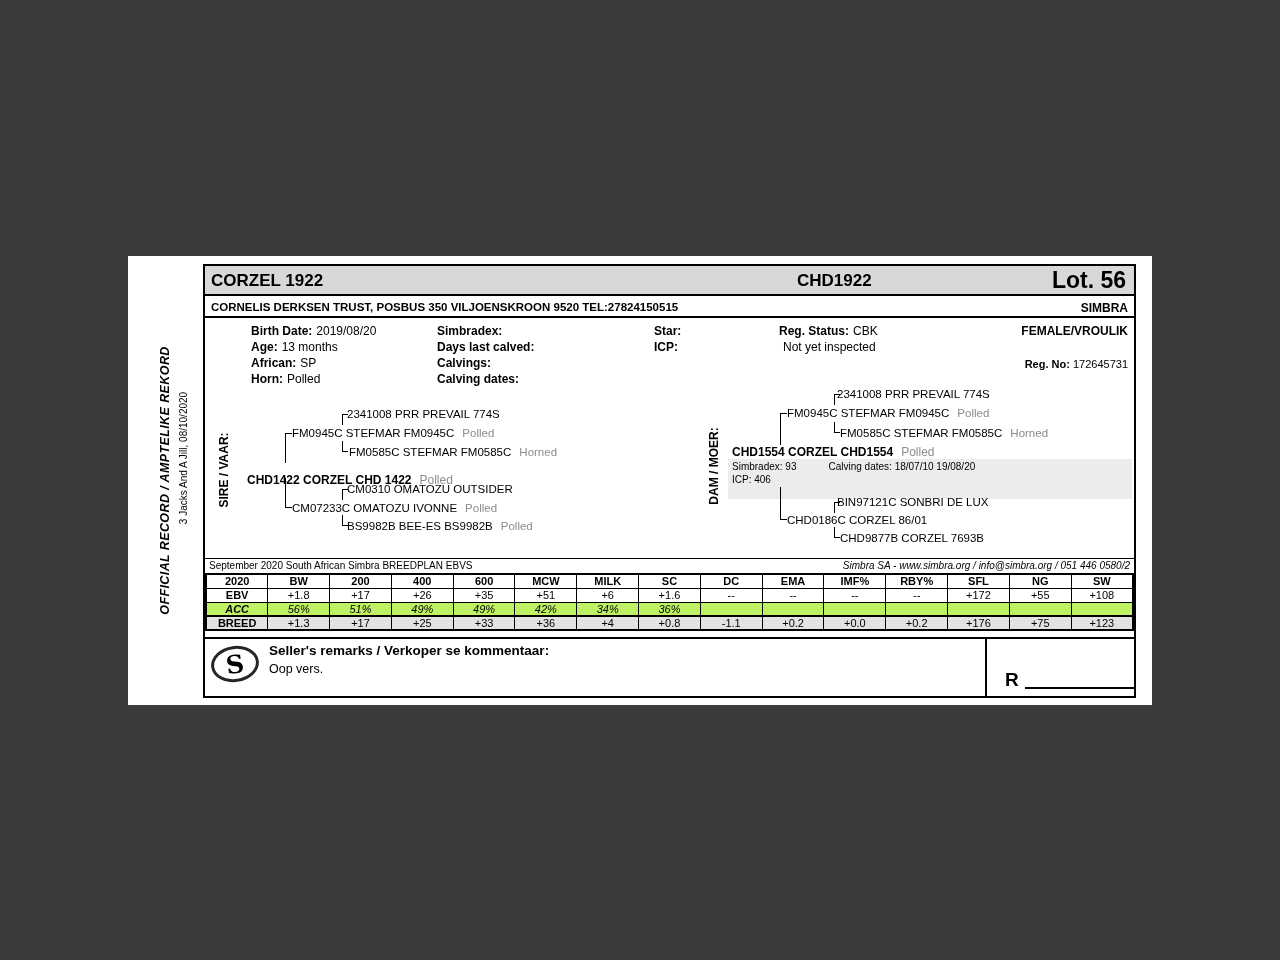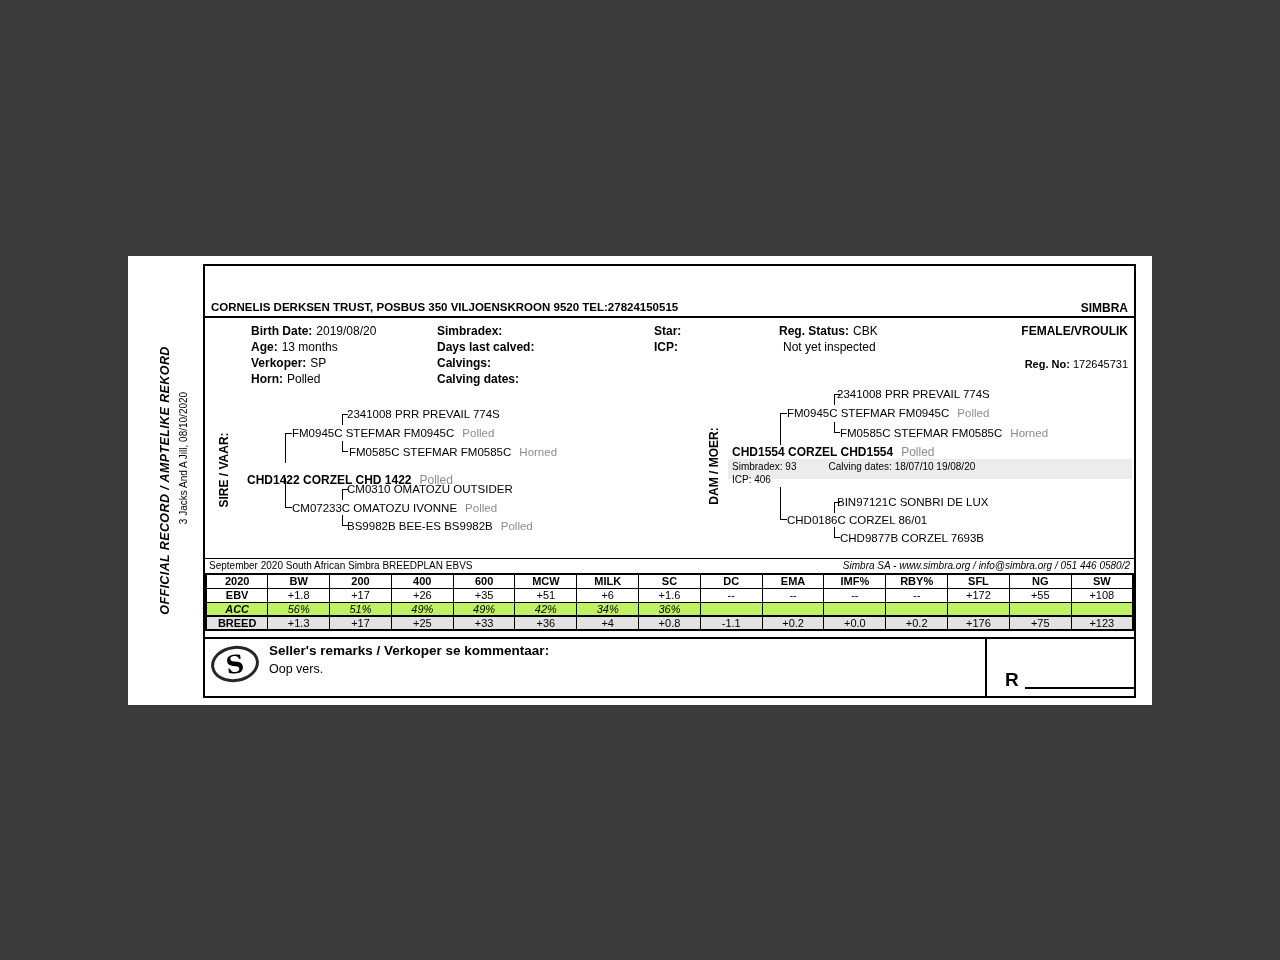--- a/index.html
+++ b/index.html
@@ -24,21 +24,21 @@
   .regno {position:absolute; right:6px; top:92px; font-size:11px; white-space:nowrap;}
   .ped {position:absolute; left:0; right:0; top:120px; height:172px;}
   .e {position:absolute; font-size:11.5px; white-space:nowrap;}
   .e.main {font-size:12px; font-weight:bold;}
   .e .st {color:#8c8c8c; margin-left:8px; font-weight:normal;}
   .e .st:empty {margin-left:0;}
   .vlab {position:absolute; width:80px; height:14px; transform:rotate(-90deg); font-size:12px; font-weight:bold;
          text-align:center; white-space:nowrap;}
   .ltr {position:absolute; border-left:1px solid #000; border-top:1px solid #000;}
   .lbr {position:absolute; border-left:1px solid #000; border-bottom:1px solid #000;}
-  .statsbox {position:absolute; left:523px; top:73px; width:404px; height:20px; background:#ececec;
+  .statsbox {position:absolute; left:523px; top:73px; width:404px; height:40px; background:#ececec;
              font-size:10px; padding:2px 4px; white-space:nowrap;}
   .statsbox .gap {margin-left:32px;}
   .statsbox .l2 {margin-top:2px;}
   .bp {position:absolute; left:0; right:0; top:292px; height:15px; border-top:1px solid #000; font-size:10px;
        display:flex; justify-content:space-between; padding:1px 4px;}
   .bp .r {font-style:italic;}
   .tblwrap {position:absolute; left:0; right:0; top:307px;}
   table {width:100%; border-collapse:collapse; table-layout:fixed; font-size:11px; border:2px solid #000;}
   th,td {border:1px solid #000; text-align:center; height:14px; padding:0; overflow:hidden;}
   thead th {font-weight:bold; background:#fff;}
@@ -59,29 +59,34 @@
 </head>
 <body>
 
 <div class="page">
 
   <div class="side-main">OFFICIAL RECORD / AMPTELIKE REKORD</div>
   <div class="side-sub">3 Jacks And A Jill, 08/10/2020</div>
 
   <div class="card">
 
+    <div class="band">
+      <span class="h-name">CORZEL 1922</span>
+      <span class="h-id">CHD1922</span>
+      <span class="h-lot">Lot. 56</span>
+    </div>
 
     <div class="sub">
       <span class="owner">CORNELIS DERKSEN TRUST, POSBUS 350 VILJOENSKROON 9520 TEL:27824150515</span>
       <span class="society">SIMBRA</span>
     </div>
 
     <div class="kv" style="left:6px;top:58px"><b>Birth Date:</b><span class="v">2019/08/20</span></div>
     <div class="kv" style="left:6px;top:74px"><b>Age:</b><span class="v">13 months</span></div>
-    <div class="kv" style="left:6px;top:90px"><b>Verkoper:</b><span class="v">SP</span></div>
+    <div class="kv" style="left:6px;top:90px"><b>African:</b><span class="v">SP</span></div>
     <div class="kv" style="left:6px;top:106px"><b>Horn:</b><span class="v">Polled</span></div>
 
     <div class="kv" style="left:192px;top:58px"><b>Simbradex:</b><span class="v"></span></div>
     <div class="kv" style="left:192px;top:74px"><b>Days last calved:</b><span class="v"></span></div>
     <div class="kv" style="left:192px;top:90px"><b>Calvings:</b><span class="v"></span></div>
     <div class="kv" style="left:192px;top:106px"><b>Calving dates:</b><span class="v"></span></div>
 
     <div class="kv" style="left:409px;top:58px"><b>Star:</b><span class="v"></span></div>
     <div class="kv" style="left:409px;top:74px"><b>ICP:</b><span class="v"></span></div>
 

